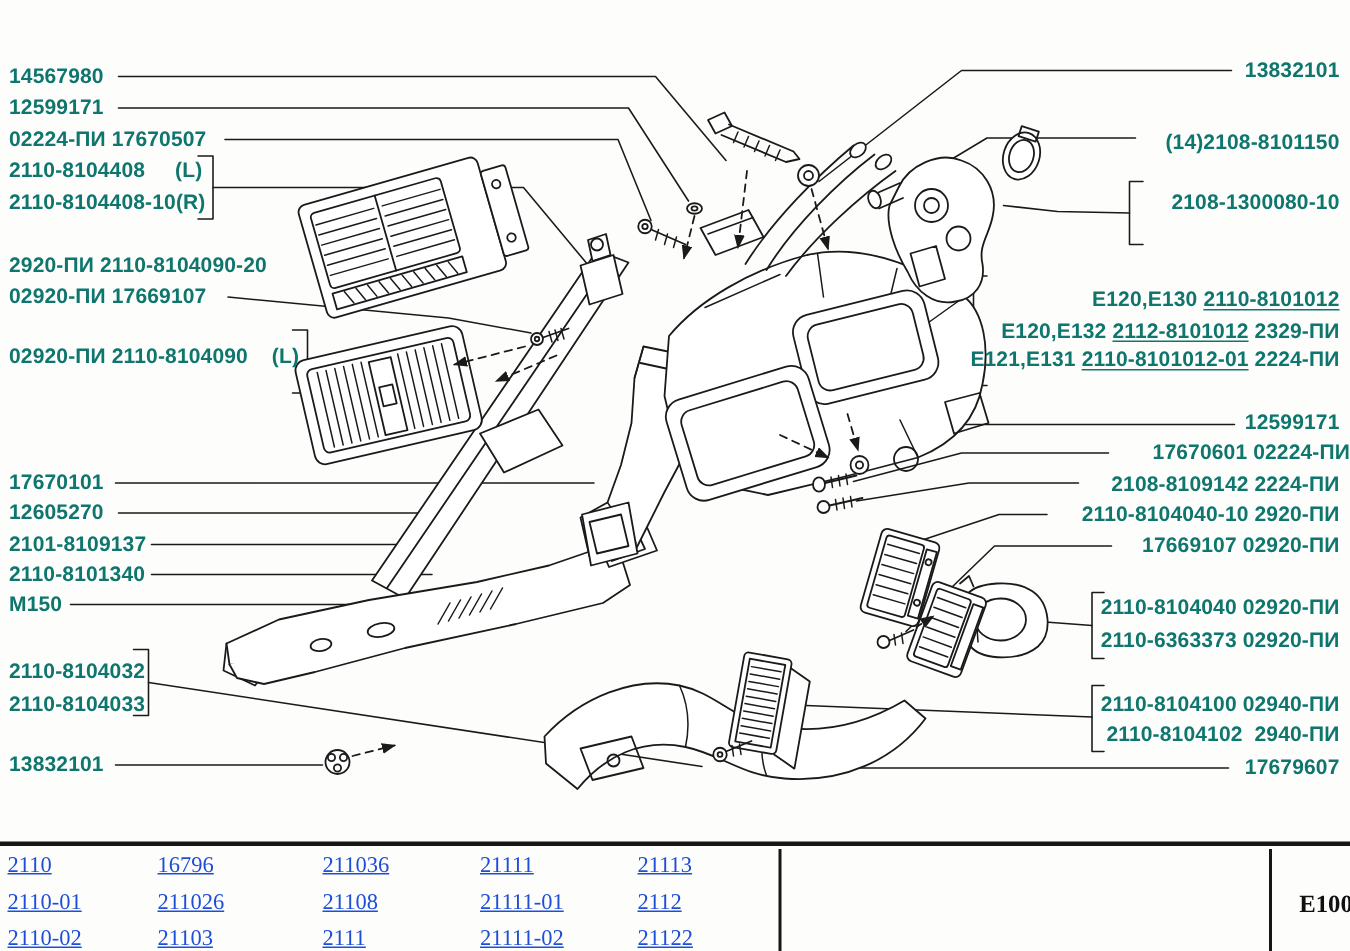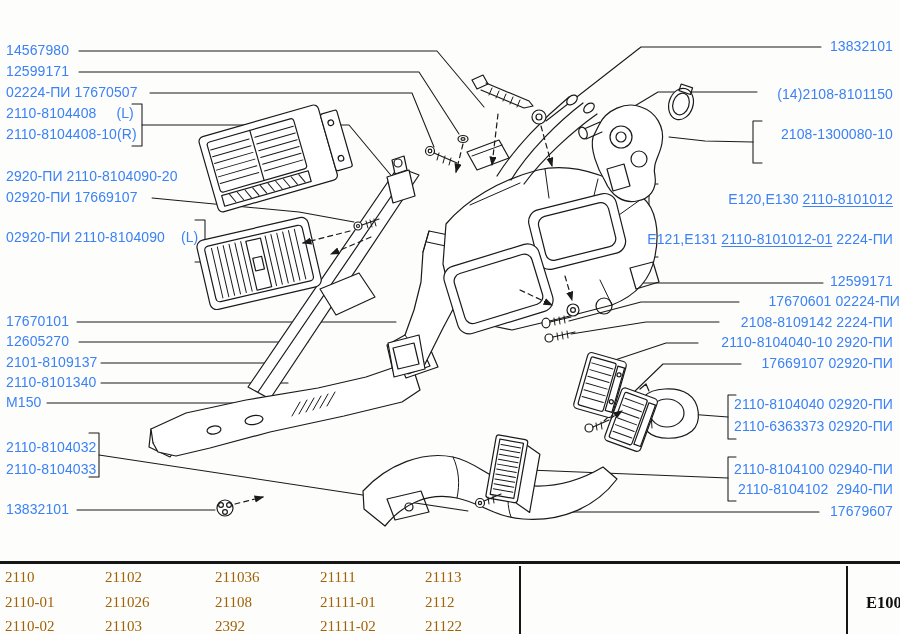--- a/index.html
+++ b/index.html
@@ -1,24 +1,24 @@
 <!DOCTYPE html>
 <html><head>
 <meta charset="utf-8">
 <style>
   html,body{margin:0;padding:0;background:#fff;}
   .wrap{position:relative;width:900px;height:634px;background:#fdfdfc;overflow:hidden;
         font-family:"Liberation Sans",sans-serif;}
   svg.diag{position:absolute;left:0;top:0;}
-  .lbl{position:absolute;font-size:14px;font-weight:400;color:#3b82f6;white-space:pre;
+  .lbl{position:absolute;font-size:14px;font-weight:700;color:#0f766e;white-space:pre;
        letter-spacing:.1px;line-height:17px;}
   .lbl.r{text-align:right;}
   .u{text-decoration:underline;text-underline-offset:2px;}
-  .tcell{position:absolute;font-family:"Liberation Serif",serif;font-size:15px;color:#a16207;
-         white-space:nowrap;}
+  .tcell{position:absolute;font-family:"Liberation Serif",serif;font-size:15px;color:#1d4ed8;
+         white-space:nowrap;text-decoration:underline;}
   .ttitle{position:absolute;font-family:"Liberation Serif",serif;font-weight:700;
           font-size:16.5px;color:#101010;text-align:center;letter-spacing:.3px;}
   .tcode{position:absolute;font-family:"Liberation Serif",serif;font-weight:700;
          font-size:16.5px;color:#101010;text-align:center;}
   .hline,.vline{position:absolute;background:#161616;}
 </style>
 </head>
 <body>
 
 <div class="wrap">
@@ -266,45 +266,46 @@
   <div class="lbl" style="left:6px;top:374px">2110-8101340</div>
   <div class="lbl" style="left:6px;top:394px">М150</div>
   <div class="lbl" style="left:6px;top:439px">2110-8104032</div>
   <div class="lbl" style="left:6px;top:461px">2110-8104033</div>
   <div class="lbl" style="left:6px;top:501px">13832101</div>
 
   <div class="lbl r" style="right:7px;top:38px">13832101</div>
   <div class="lbl r" style="right:7px;top:86px">(14)2108-8101150</div>
   <div class="lbl r" style="right:7px;top:126px">2108-1300080-10</div>
   <div class="lbl r" style="right:7px;top:191px"><span>Е120,Е130 </span><span class="u">2110-8101012</span><span></span></div>
+  <div class="lbl r" style="right:7px;top:212px"><span>Е120,Е132 </span><span class="u">2112-8101012</span><span> 2329-ПИ</span></div>
   <div class="lbl r" style="right:7px;top:231px"><span>Е121,Е131 </span><span class="u">2110-8101012-01</span><span> 2224-ПИ</span></div>
   <div class="lbl r" style="right:7px;top:273px">12599171</div>
   <div class="lbl r" style="right:0;top:293px">17670601 02224-ПИ</div>
   <div class="lbl r" style="right:7px;top:314px">2108-8109142 2224-ПИ</div>
   <div class="lbl r" style="right:7px;top:334px">2110-8104040-10 2920-ПИ</div>
   <div class="lbl r" style="right:7px;top:355px">17669107 02920-ПИ</div>
   <div class="lbl r" style="right:7px;top:396px">2110-8104040 02920-ПИ</div>
   <div class="lbl r" style="right:7px;top:418px">2110-6363373 02920-ПИ</div>
   <div class="lbl r" style="right:7px;top:461px">2110-8104100 02940-ПИ</div>
   <div class="lbl r" style="right:7px;top:481px">2110-8104102  2940-ПИ</div>
   <div class="lbl r" style="right:7px;top:503px">17679607</div>
 
   <div class="hline" style="left:0;top:561px;width:900px;height:3px"></div>
   <div class="vline" style="left:519px;top:566px;width:2px;height:68px"></div>
   <div class="vline" style="left:846px;top:566px;width:2px;height:68px"></div>
 
   <div class="tcell" style="left:5px;top:569px">2110</div>
   <div class="tcell" style="left:5px;top:594px">2110-01</div>
   <div class="tcell" style="left:5px;top:618px">2110-02</div>
-  <div class="tcell" style="left:105px;top:569px">21102</div>
+  <div class="tcell" style="left:105px;top:569px">16796</div>
   <div class="tcell" style="left:105px;top:594px">211026</div>
   <div class="tcell" style="left:105px;top:618px">21103</div>
   <div class="tcell" style="left:215px;top:569px">211036</div>
   <div class="tcell" style="left:215px;top:594px">21108</div>
-  <div class="tcell" style="left:215px;top:618px">2392</div>
+  <div class="tcell" style="left:215px;top:618px">2111</div>
   <div class="tcell" style="left:320px;top:569px">21111</div>
   <div class="tcell" style="left:320px;top:594px">21111-01</div>
   <div class="tcell" style="left:320px;top:618px">21111-02</div>
   <div class="tcell" style="left:425px;top:569px">21113</div>
   <div class="tcell" style="left:425px;top:594px">2112</div>
   <div class="tcell" style="left:425px;top:618px">21122</div>
 
   <div class="tcode" style="left:848px;top:593px;width:72px">Е100</div>
 
 </div>

